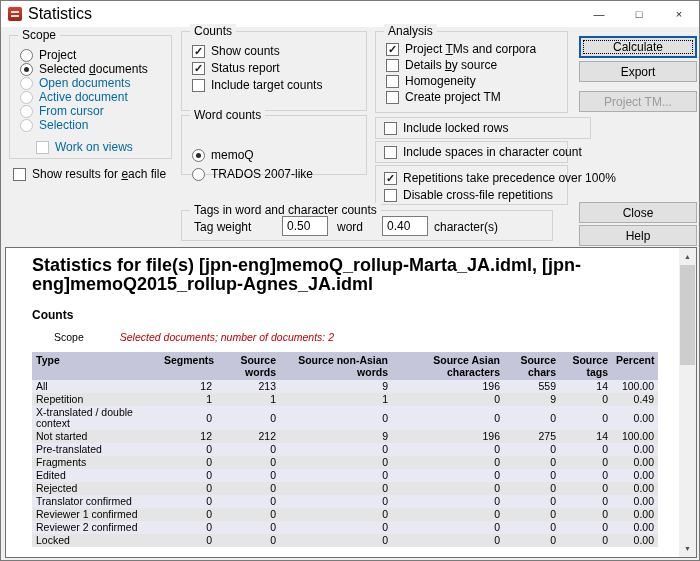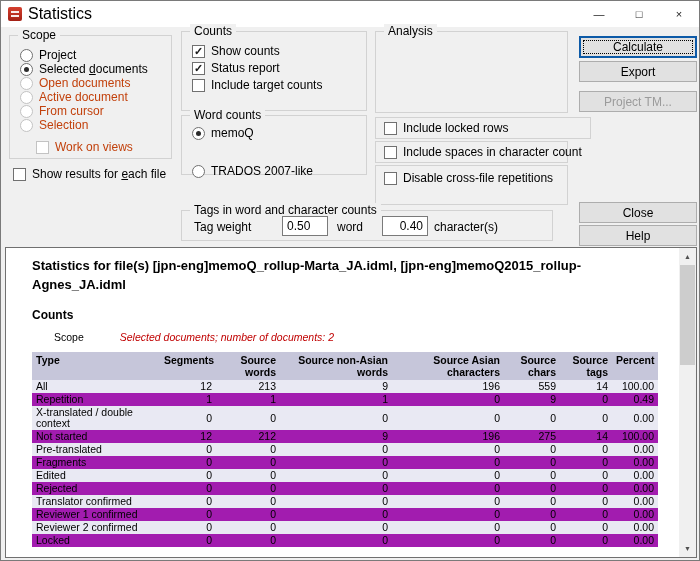--- a/index.html
+++ b/index.html
@@ -30,69 +30,69 @@
   .bx2 { left:374px; top:140px; width:193px; height:22px; }
   .bx3 { left:374px; top:164px; width:193px; height:40px; }
   .g-tags { left:180px; top:209px; width:372px; height:31px; }
 
   
   .optlist { position:absolute; display:flex; flex-direction:column; }
   .ol-scope    { left:10px; top:12px; gap:0; }
   .ol-views    { left:10px; top:104px;padding-left:16px; }
   .ol-perfile  { left:12px; top:166px; }
   .ol-counts   { left:10px; top:12px; gap:3px; }
-  .ol-word     { left:10px; top:10px; gap:24px; }
+  .ol-word     { left:10px; top:32px; gap:5px; }
   .ol-analysis { left:10px; top:10px; gap:2px; }
   .ol-box      { left:8px; top:0; height:100%; justify-content:center; }
   .ol-box3     { left:8px; top:5px; gap:3px; }
   .opt { display:flex; align-items:center; gap:6px; height:14px; white-space:nowrap; font-size:12px; }
   .cb { width:13px; height:13px; border:1px solid #707070; background:#fff; flex:none;
         display:inline-flex; align-items:center; justify-content:center; }
   .cb.checked::after { content:"✓"; font-size:11px; font-weight:bold; color:#1a1a1a; line-height:1; }
   .radio { width:13px; height:13px; border:1px solid #707070; border-radius:50%; background:#fff; flex:none; position:relative; }
   .radio.checked::after { content:""; position:absolute; inset:3px; border-radius:50%; background:#2b2b2b; }
-  .opt.disabled .opt-label { color:#c2410c; }
+  .opt.disabled .opt-label { color:#0369a1; }
   .opt.disabled .cb, .opt.disabled .radio { border-color:#c3c3c3; }
 
   
   .tag-lb { position:absolute; font-size:12px; white-space:nowrap; }
   .lb-weight { left:12px;  top:9px; }
   .lb-word   { left:155px; top:9px; }
   .lb-char   { left:252px; top:9px; }
   .txt { position:absolute; width:46px; height:20px; top:5px; border:1px solid #7a7a7a; background:#fff;
          font-family:"Liberation Sans", sans-serif; font-size:12px; padding:1px 4px; }
   .in-word { left:100px; }
-  .in-char { left:200px;text-align:right; }
+  .in-char { left:200px; }
 
   
   .btn { position:absolute; left:578px; width:118px; height:21px; background:#e1e1e1;
          border:1px solid #adadad; font-family:"Liberation Sans", sans-serif; font-size:12px;
          display:flex; align-items:center; justify-content:center; cursor:default; }
   .b-calculate { top:35px; height:22px; border:2px solid var(--accent,#0d5aa7); outline:1px dotted #000; outline-offset:-5px; }
   .b-export    { top:60px; }
   .b-projecttm { top:90px; color:#9b9b9b; }
   .b-close     { top:201px; }
   .b-help      { top:224px; }
 
   
   .results { position:absolute; left:4px; top:246px; width:692px; height:311px; background:#fff;
              border:1px solid #707070; }
   .results-inner { position:absolute; top:0; left:0; right:17px; bottom:0; padding:8px 6px 0 26px; overflow:hidden; }
-  .r-title { font-size:13px; font-weight:bold; line-height:19px; width:625px; }
+  .r-title { font-size:18px; font-weight:bold; line-height:19px; width:625px; }
   .r-heading { font-size:12px; font-weight:bold; margin-top:14px; }
   .r-scope-line { margin-top:9px; font-size:10.5px; padding-left:22px; display:flex; }
   .r-red { color:var(--red-text,#c00000); font-style:italic; margin-left:36px; }
   table.counts-table { border-collapse:collapse; table-layout:fixed; margin-top:9px; width:626px; font-size:10.5px; }
   .counts-table th { background:var(--table-header-bg,#c6c6da); text-align:right; vertical-align:top;
                      padding:2px 4px; font-weight:bold; line-height:12px; }
   .counts-table th:first-child { text-align:left; }
   .counts-table td { text-align:right; padding:1px 4px; line-height:11px; }
   .counts-table td:first-child { text-align:left; }
   .counts-table tr.odd  { background:var(--table-alt-bg,#e9e9f3); }
-  .counts-table tr.even { background:#a21caf; }
+  .counts-table tr.even { background:#e5e5e5; }
 
   
   .vscroll { position:absolute; top:0; right:0; bottom:0; width:17px; background:#f0f0f0; }
   .sb-arrow { position:absolute; left:0; width:17px; height:17px; display:flex; align-items:center;
               justify-content:center; font-size:7px; color:#505050; }
   .sb-arrow.up { top:0; } .sb-arrow.down { bottom:0; }
   .sb-thumb { position:absolute; left:1px; width:15px; top:17px; height:100px; background:#cdcdcd; }
 </style>
 </head>
 <body>
@@ -178,40 +178,62 @@
         </div>
         <div class="opt">
           <span class="radio"></span>
           <span class="opt-label">TRADOS 2007-like</span>
         </div>
       </div>
   </div>
 
   <div class="groupbox g-analysis">
     <span class="gb-label">Analysis</span>
+    <div class="optlist ol-analysis">
+        <div class="opt">
+          <span class="cb checked"></span>
+          <span class="opt-label">Project <u>T</u>Ms and corpora</span>
+        </div>
+        <div class="opt">
+          <span class="cb"></span>
+          <span class="opt-label">Details <u>b</u>y source</span>
+        </div>
+        <div class="opt">
+          <span class="cb"></span>
+          <span class="opt-label">Homogeneity</span>
+        </div>
+        <div class="opt">
+          <span class="cb"></span>
+          <span class="opt-label">Create project TM</span>
+        </div>
+      </div>
   </div>
 
   <div class="groupbox bx1">
     <div class="optlist ol-box">
         <div class="opt">
           <span class="cb"></span>
           <span class="opt-label">Include locked rows</span>
         </div>
       </div>
   </div>
   <div class="groupbox bx2">
     <div class="optlist ol-box">
         <div class="opt">
           <span class="cb"></span>
           <span class="opt-label">Include spaces in character count</span>
         </div>
       </div>
   </div>
   <div class="groupbox bx3">
     <div class="optlist ol-box3">
+        <div class="opt">
+          <span class="cb checked"></span>
+          <span class="opt-label">Repetitions take precedence over 100%</span>
+        </div>
         <div class="opt">
           <span class="cb"></span>
           <span class="opt-label">Disable cross-file repetitions</span>
         </div>
       </div>
   </div>
 
   <div class="groupbox g-tags">
     <span class="gb-label">Tags in word and character counts</span>
     <span class="tag-lb lb-weight">Tag weight</span>

